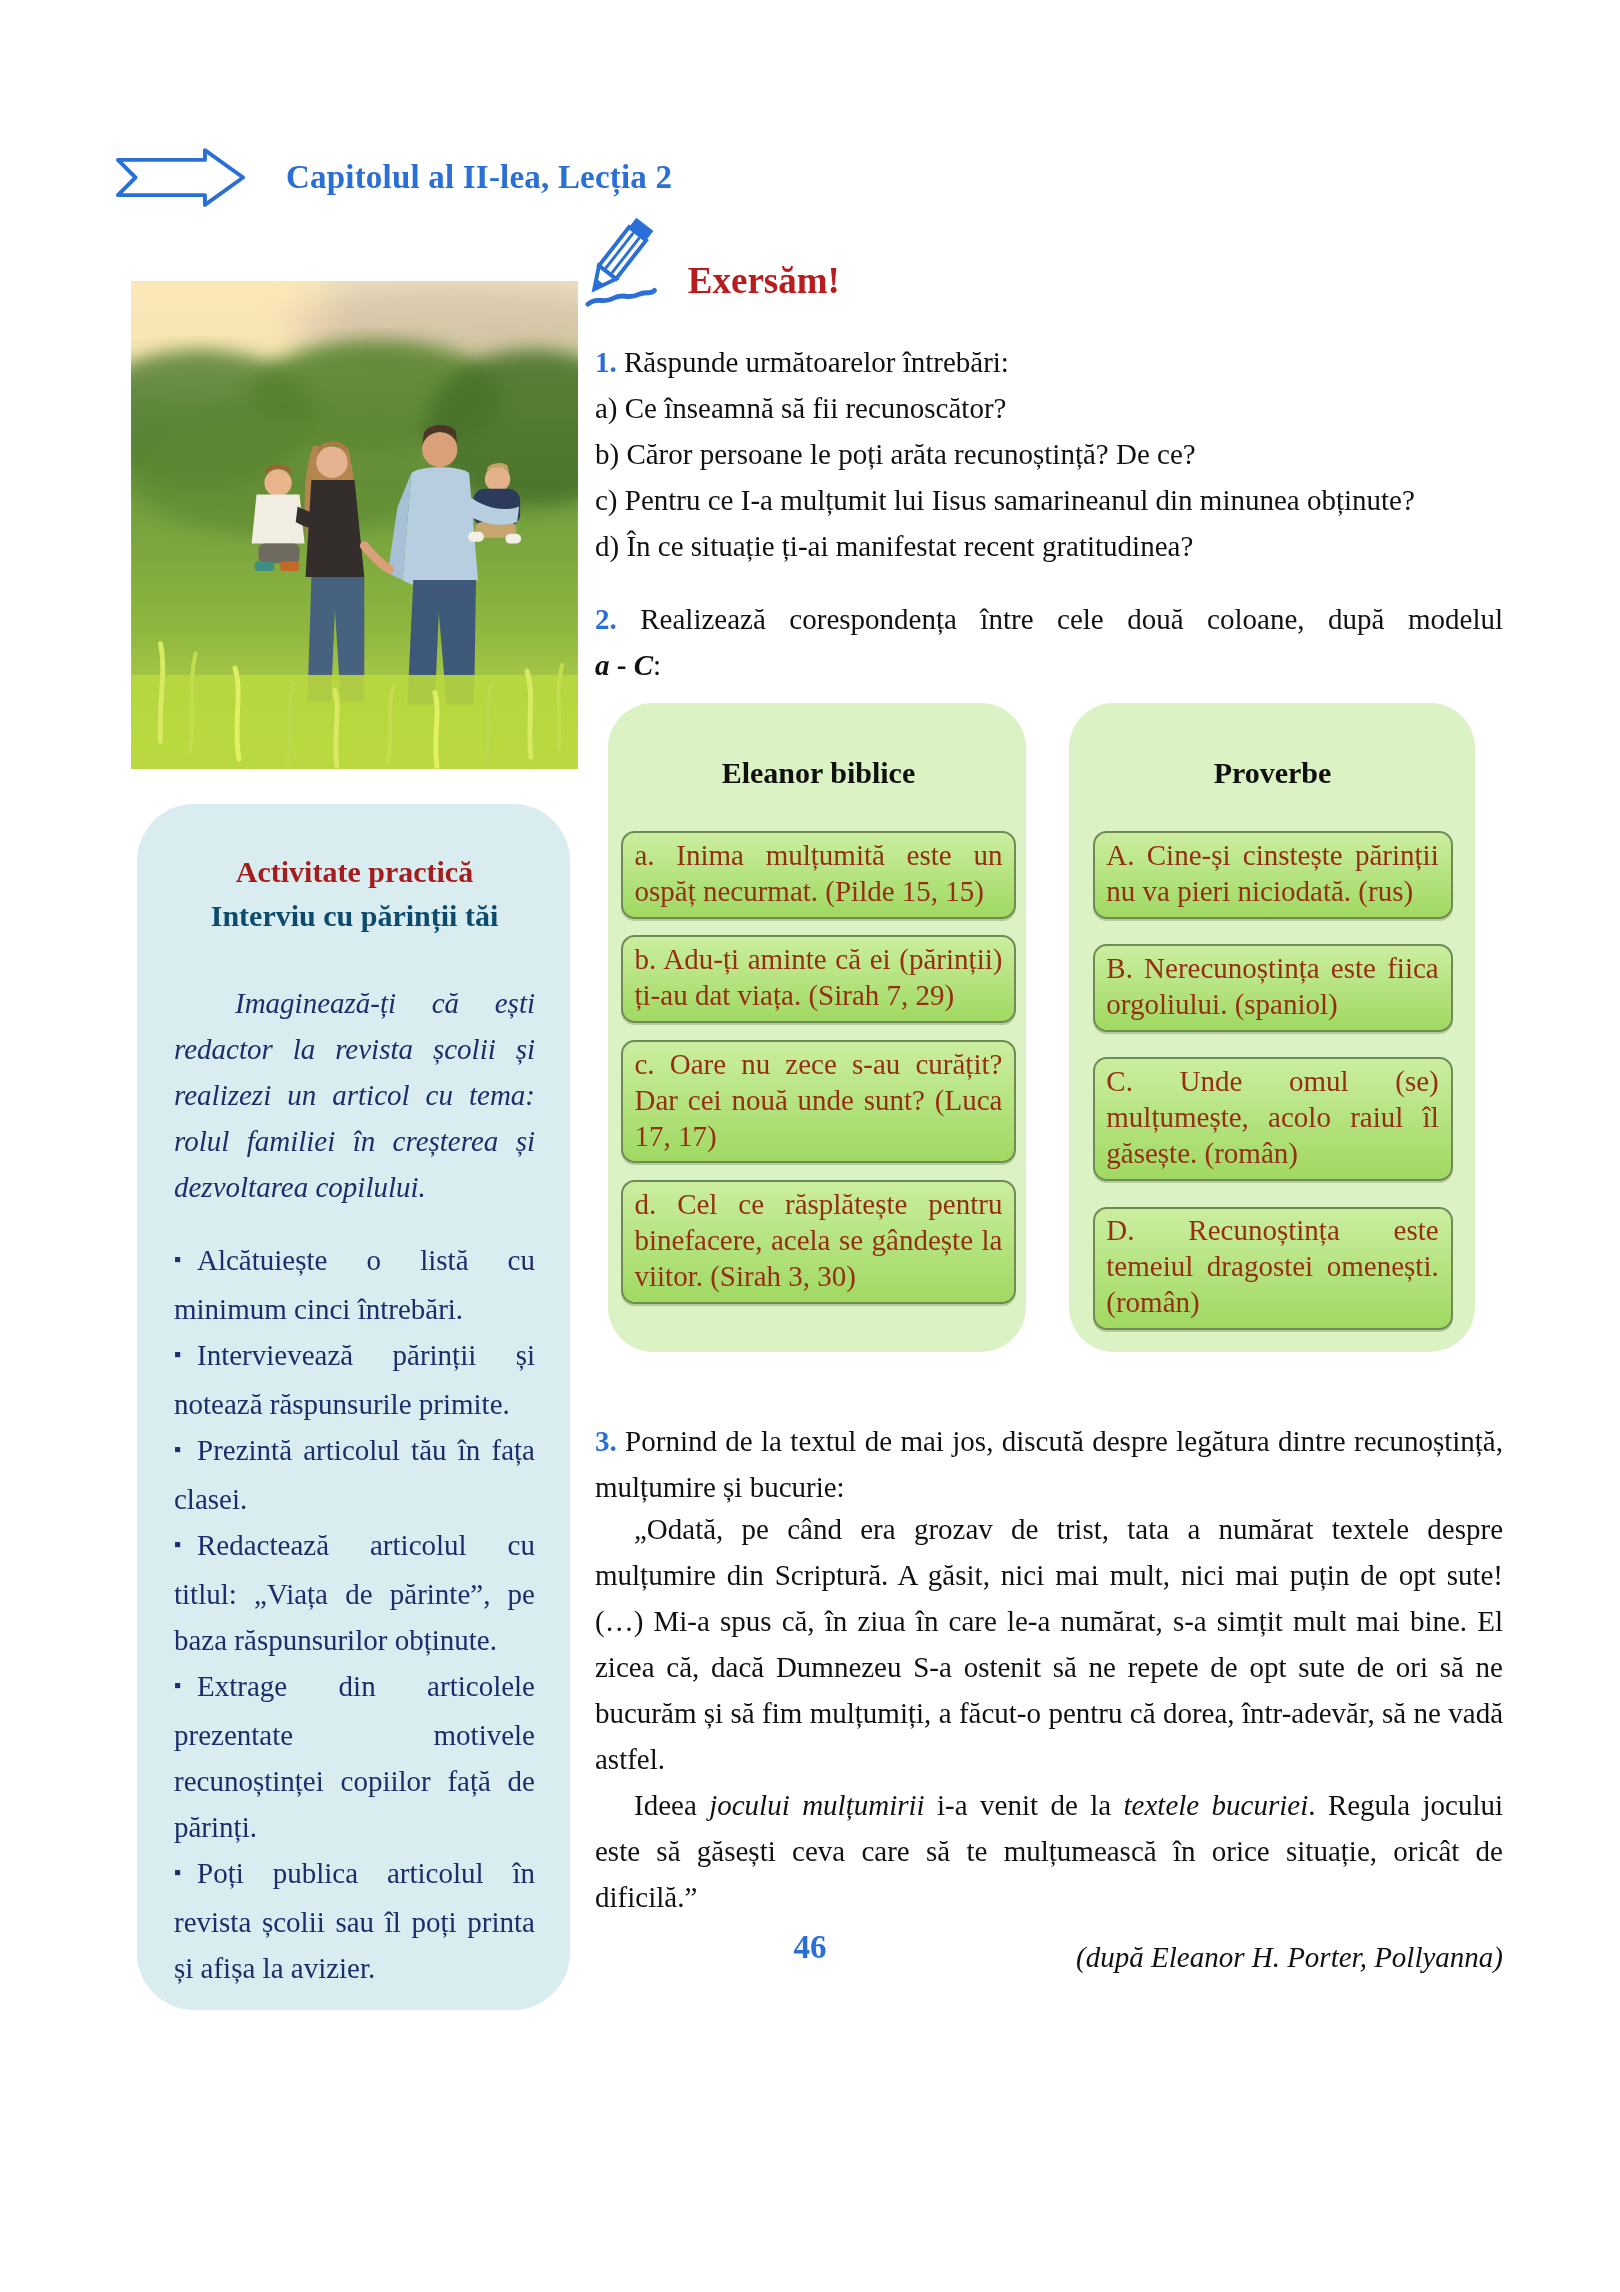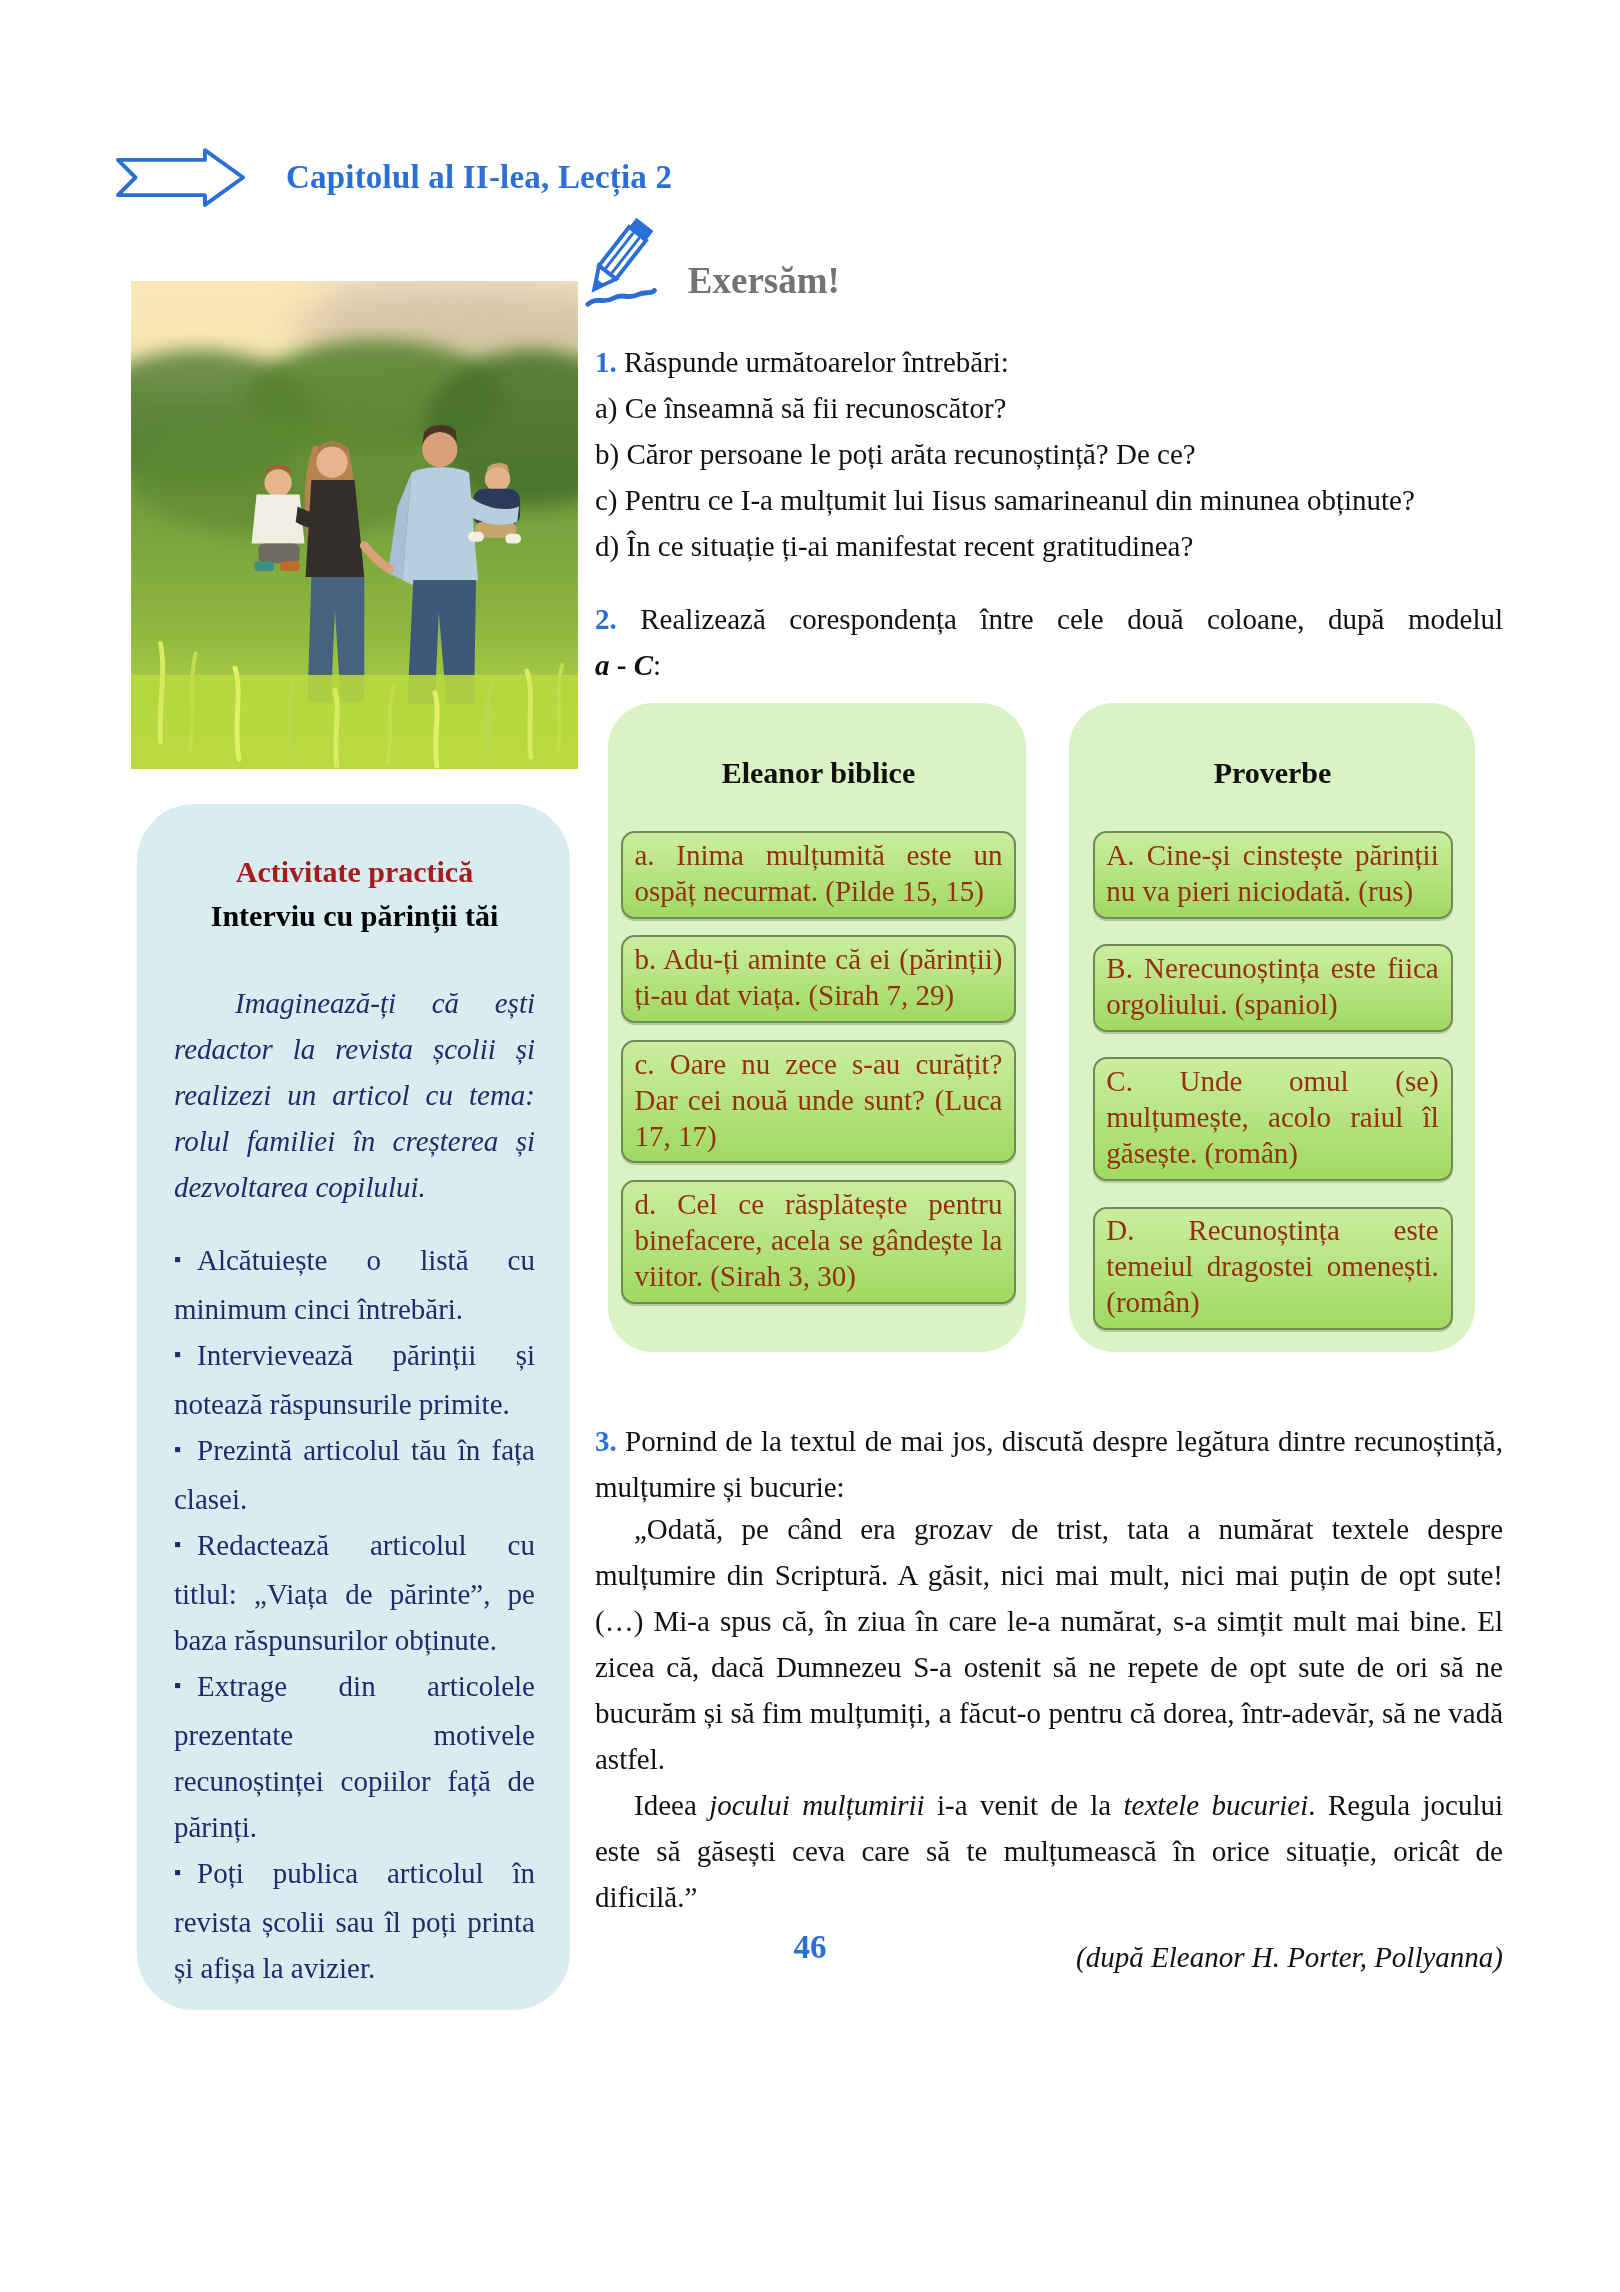--- a/index.html
+++ b/index.html
@@ -8,21 +8,21 @@
     background:#ffffff; overflow:hidden;
     font-family:"Liberation Serif", serif; color:#111;
   }
   
   .header { position:absolute; left:114px; top:147px; display:flex; align-items:center; gap:39px; }
   .header-title { font-size:33px; font-weight:bold; color:#2a6fd6; letter-spacing:0.2px; }
   
   .photo { position:absolute; left:131px; top:281px; width:447px; height:488px; }
   
   .exersam { position:absolute; left:582px; top:214px; display:flex; align-items:flex-end; gap:11.8px; }
-  .exersam-title { font-size:37px; font-weight:bold; color:#737373; padding-bottom:9.8px; }
+  .exersam-title { font-size:37px; font-weight:bold; color:#b91c1c; padding-bottom:9.8px; }
   
   .mainblock { position:absolute; left:595px; width:908px; font-size:29px; line-height:46px; }
   .num { color:#2a6fd6; font-weight:bold; }
   .jline { text-align:justify; text-align-last:justify; }
   .nowrap { white-space:nowrap; }
   .bi { font-weight:bold; font-style:italic; }
   .b { font-weight:bold; }
   
   .panel { position:absolute; top:703px; background:#dbf2c4; border-radius:45px; box-sizing:border-box; }
   .panel-left  { left:608px;  width:418px; height:649px; padding:53px 9.8px 0 12.7px; }
@@ -37,21 +37,21 @@
   }
   .panel-right .match-item { margin-bottom:25.5px; }
   .panel-right .match-item:nth-of-type(3) { margin-top:7.8px; }
   
   .practical {
     position:absolute; left:137px; top:804px; width:433px; height:1206px;
     background:#d9edf0; border-radius:57px; box-sizing:border-box;
     padding:47px 35px 0 37px; color:#1c2d6b; font-size:29px; line-height:46px;
   }
   .pt1 { text-align:center; font-weight:bold; color:#a61c1c; font-size:30px; line-height:41px; }
-  .pt2 { text-align:center; font-weight:bold; color:#000000; font-size:30px; line-height:47px; }
+  .pt2 { text-align:center; font-weight:bold; color:#0c4a6e; font-size:30px; line-height:47px; }
   .pintro { font-style:italic; text-align:justify; text-indent:61px; margin-top:41px; }
   .pbullets { margin-top:27.4px; }
   .pbullet { text-align:justify; }
   .sq { display:inline-block; font-size:20.6px; margin-right:15.7px; transform:translateY(-3.9px); font-style:normal; }
   
   .ex3 { top:1418px; text-align:justify; }
   .quote { top:1506px; }
   .qp { margin:0; text-align:justify; text-indent:39px; }
   .attr { margin:13.7px 0 0; text-align:right; font-style:italic; }
   

